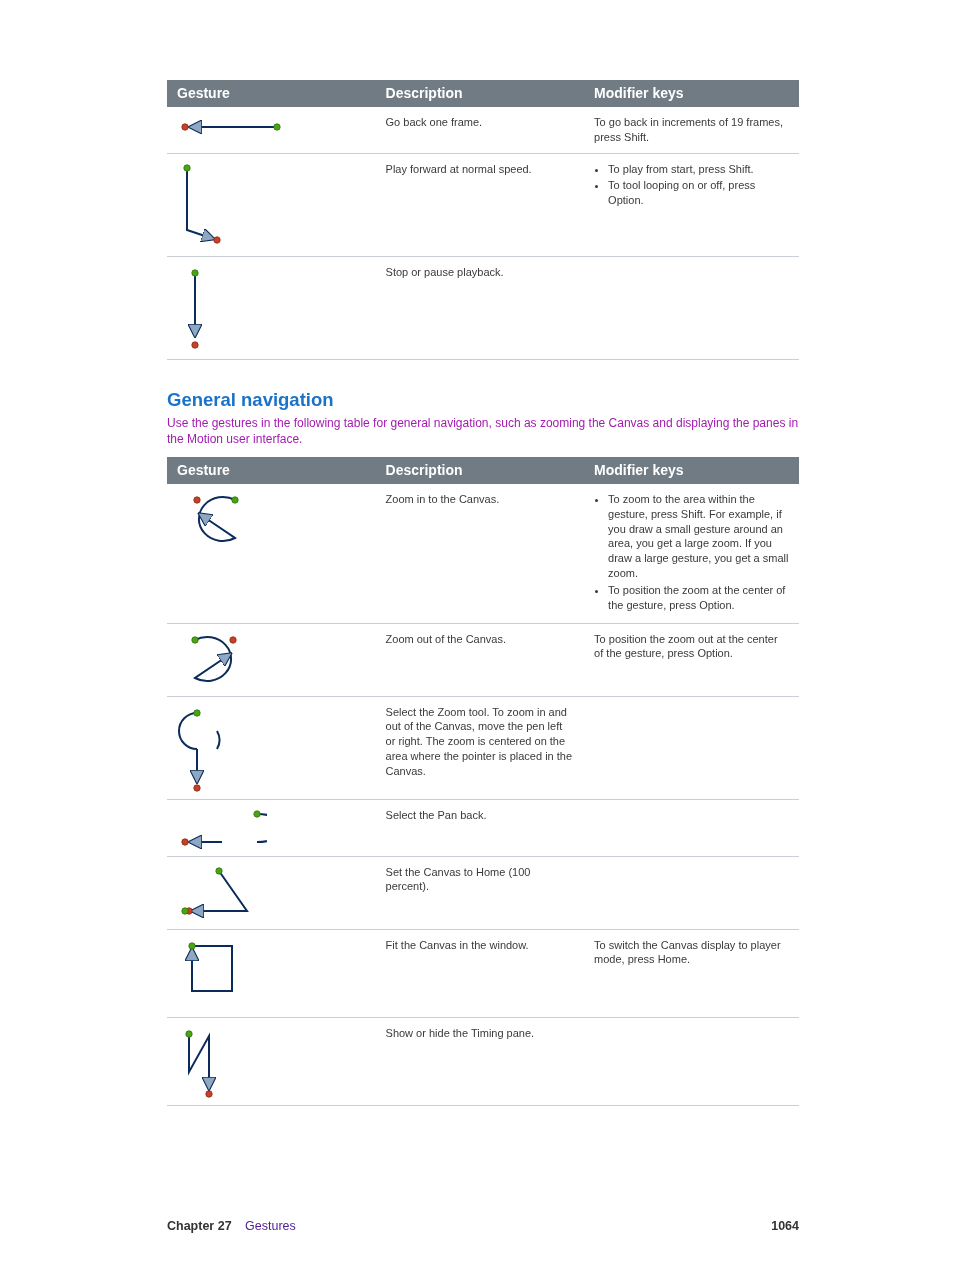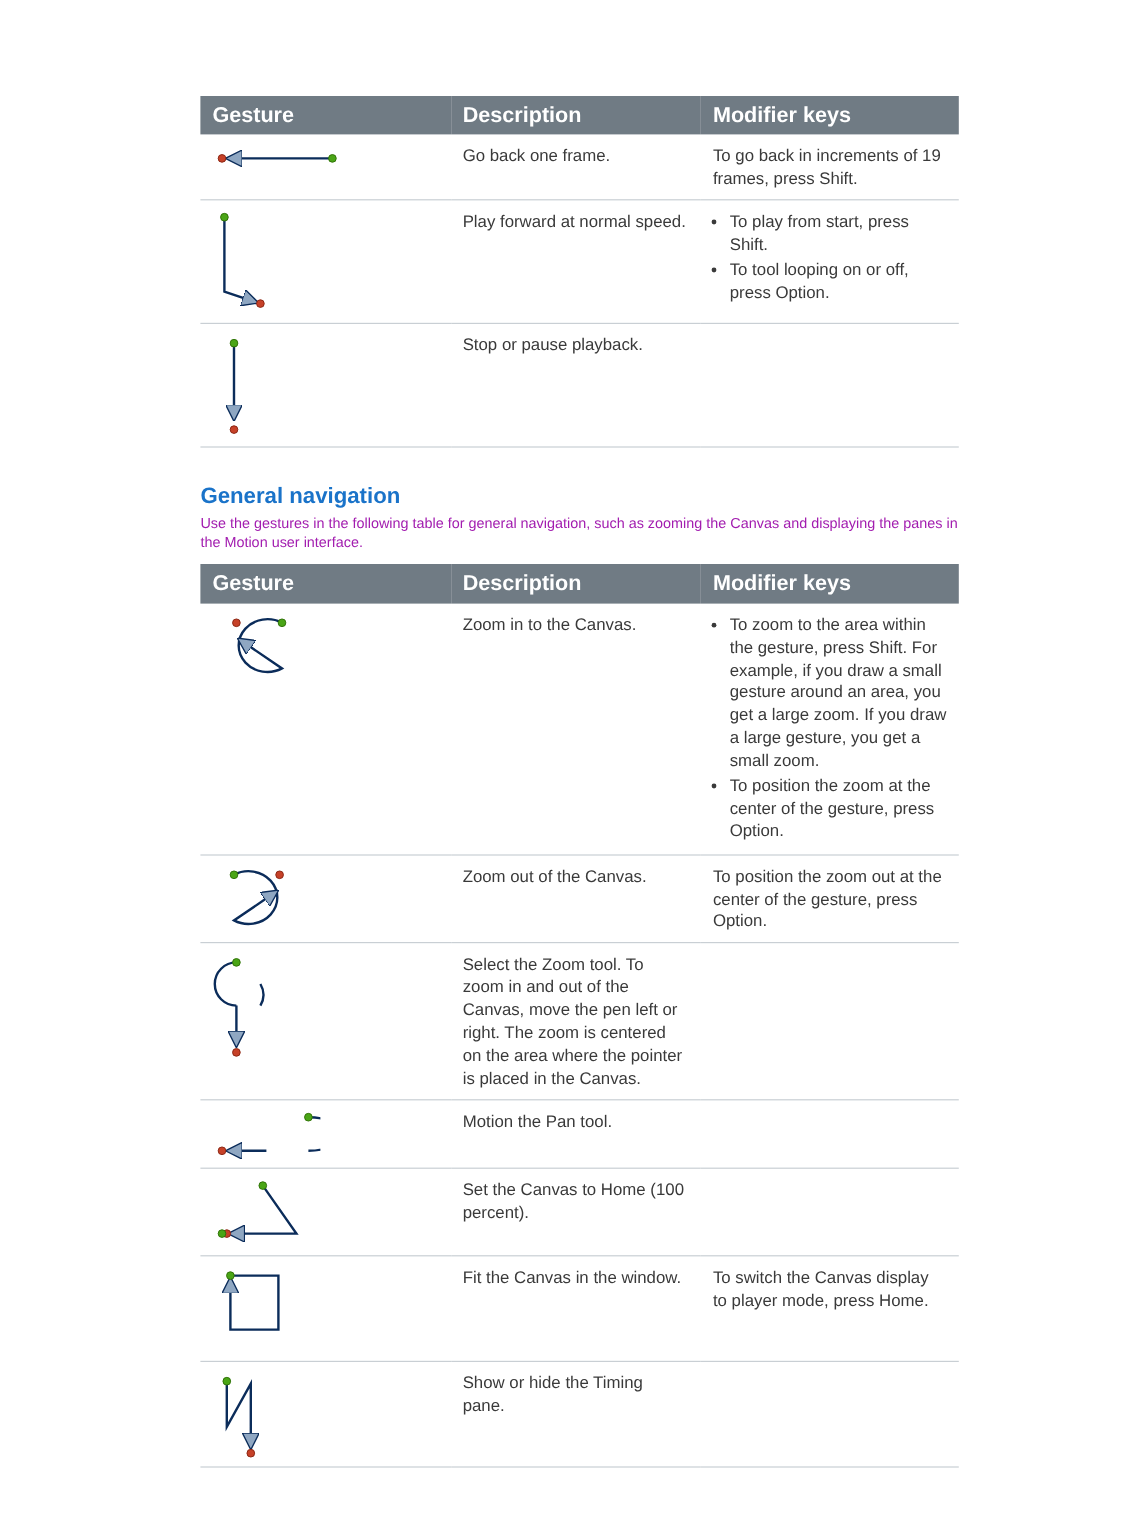--- a/index.html
+++ b/index.html
@@ -19,32 +19,32 @@
   .content { flex: 0 0 auto; }
   table {
     width: 100%;
     border-collapse: collapse;
     table-layout: fixed;
   }
   thead th {
     background: #707b84;
     color: #fff;
     font-weight: 600;
-    font-size: 18px;
+    font-size: 14px;
     text-align: left;
     padding: 4px 8px 4px 10px;
   }
   col.col-gesture { width: 33%; }
   col.col-desc { width: 33%; }
   col.col-mod { width: 34%; }
   tbody td {
     border-bottom: 1px solid #c9cfd4;
     vertical-align: top;
     padding: 8px 10px 8px 10px;
-    font-size: 14px;
+    font-size: 11px;
     color: #3a3a3a;
   }
   tbody td.gesture-cell {
     padding: 6px 10px 6px 10px;
   }
   h2.section-title {
     color: #1a73c9;
     font-size: 18.5px;
     font-weight: 600;
     margin: 28px 0 2px 0;
@@ -208,21 +208,21 @@
       </tr>
       <tr>
         <td class="gesture-cell">
           <svg width="90" height="44" viewBox="0 0 90 44">
             <path d="M 80 8 A 28 14 0 1 1 80 36 L 80 36" fill="none" stroke="#0b2c5a" stroke-width="2"></path>
             <line x1="45" y1="36" x2="22" y2="36" stroke="#0b2c5a" stroke-width="2" marker-end="url(#arrow-blue)"></line>
             <use href="#dot-start" x="80" y="8"></use>
             <use href="#dot-end" x="8" y="36"></use>
           </svg>
         </td>
-        <td>Motion the Pan tool.</td>
+        <td>Select the Pan back.</td>
         <td></td>
       </tr>
       <tr>
         <td class="gesture-cell">
           <svg width="90" height="60" viewBox="0 0 90 60">
             <path d="M 42 8 L 70 48 L 24 48" fill="none" stroke="#0b2c5a" stroke-width="2" marker-end="url(#arrow-blue)"></path>
             <use href="#dot-start" x="42" y="8"></use>
             <use href="#dot-end" x="12" y="48"></use>
             <use href="#dot-start" x="8" y="48"></use>
           </svg>

